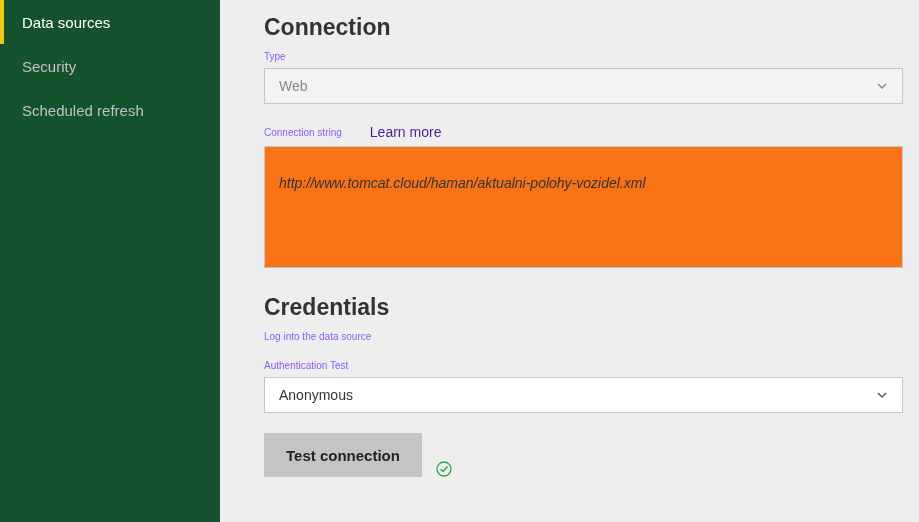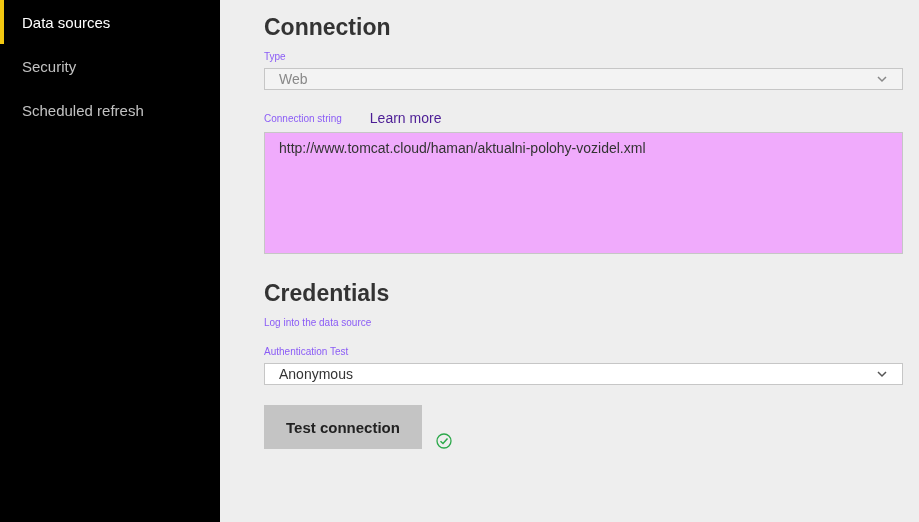--- a/index.html
+++ b/index.html
@@ -10,21 +10,21 @@
     body {
       font-family: 'Segoe UI', Tahoma, sans-serif;
       display: flex;
       width: 919px;
       height: 522px;
       background: #eeeeee;
       overflow: hidden;
     }
     .sidebar {
       width: 220px;
-      background: #000000;
+      background: #14532d;
       flex-shrink: 0;
     }
     .sidebar-item {
       height: 44px;
       display: flex;
       align-items: center;
       padding-left: 22px;
       color: #c2c2c2;
       font-size: 15px;
       cursor: pointer;
@@ -58,21 +58,21 @@
       gap: 28px;
       margin-bottom: 6px;
     }
     .link {
       color: #4c1d95;
       font-size: 14px;
       cursor: pointer;
     }
     .select-box {
       width: 100%;
-      height: 22px;
+      height: 36px;
       background: #ffffff;
       border: 1px solid #c6c6c6;
       display: flex;
       align-items: center;
       justify-content: space-between;
       padding: 0 14px;
       font-size: 14px;
       color: #333;
       cursor: pointer;
       margin-bottom: 20px;
@@ -86,28 +86,29 @@
       width: 12px;
       height: 12px;
       display: inline-flex;
       align-items: center;
       justify-content: center;
       color: #666;
     }
     .textarea-box {
       width: 100%;
       height: 122px;
-      background: #f0abfc;
+      background: #f97316;
       border: 1px solid #c6c6c6;
-      padding: 7px 14px;
+      padding: 28px 14px;
       font-size: 14px;
       color: #333;
       margin-bottom: 22px;
       resize: none;
       font-family: inherit;
+      font-style: italic;
     }
     .button-row {
       display: flex;
       align-items: flex-end;
       gap: 14px;
     }
     .btn {
       background: #c4c4c4;
       border: none;
       height: 44px;

